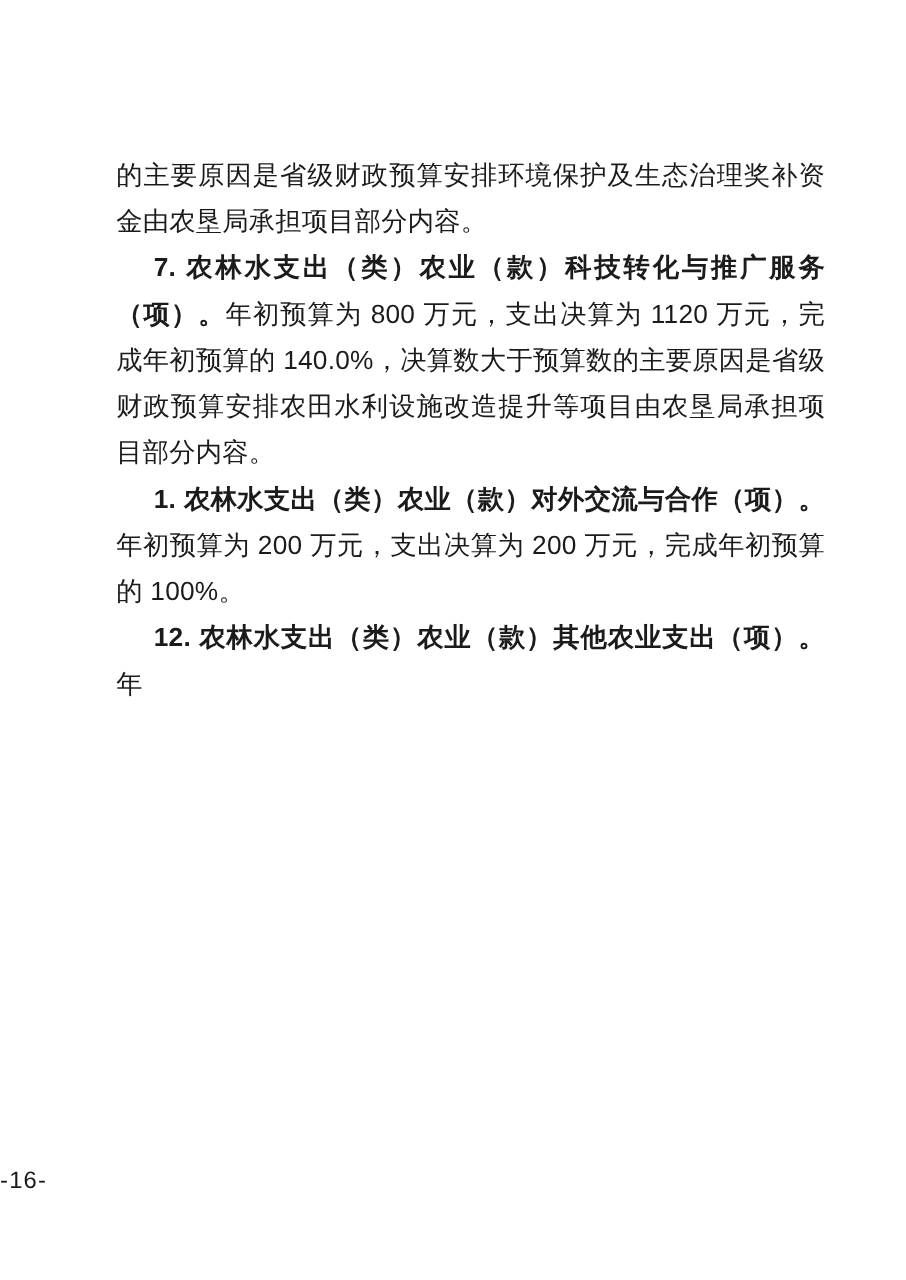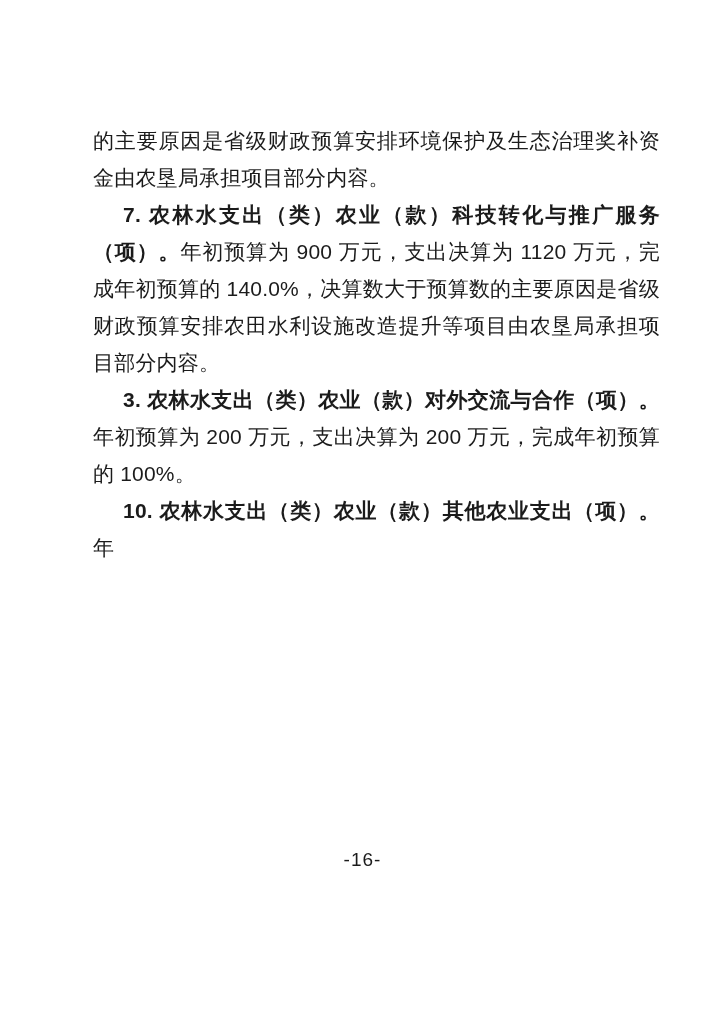--- a/index.html
+++ b/index.html
@@ -31,40 +31,39 @@
     letter-spacing: 0.2px;
   }
   .para.indent {
     text-indent: 30px;
   }
   .para .head {
     font-weight: bold;
   }
   .footer {
     position: absolute;
-    top: 846px;
+    top: 931px;
     left: 0;
     width: 725px;
-    text-align: center;
     font-size: 19px;
     line-height: 28px;
     letter-spacing: 1px;
     color: #1b1b1b;
   }
 </style>
 </head>
 <body>
 
 <div class="page">
   <div class="content" id="paragraphs">
   <p class="para"><span class="body-text">的主要原因是省级财政预算安排环境保护及生态治理奖补资金由农垦局承担项目部分内容。</span></p>
 
 
 
-  <p class="para indent"><b class="head">7. 农林水支出（类）农业（款）科技转化与推广服务（项）。</b><span class="body-text">年初预算为 900 万元，支出决算为 1120 万元，完成年初预算的 140.0%，决算数大于预算数的主要原因是省级财政预算安排农田水利设施改造提升等项目由农垦局承担项目部分内容。</span></p>
+  <p class="para indent"><b class="head">7. 农林水支出（类）农业（款）科技转化与推广服务（项）。</b><span class="body-text">年初预算为 800 万元，支出决算为 1120 万元，完成年初预算的 140.0%，决算数大于预算数的主要原因是省级财政预算安排农田水利设施改造提升等项目由农垦局承担项目部分内容。</span></p>
 
-  <p class="para indent"><b class="head">3. 农林水支出（类）农业（款）对外交流与合作（项）。</b><span class="body-text">年初预算为 200 万元，支出决算为 200 万元，完成年初预算的 100%。</span></p>
+  <p class="para indent"><b class="head">1. 农林水支出（类）农业（款）对外交流与合作（项）。</b><span class="body-text">年初预算为 200 万元，支出决算为 200 万元，完成年初预算的 100%。</span></p>
 
 
-  <p class="para indent"><b class="head">10. 农林水支出（类）农业（款）其他农业支出（项）。</b><span class="body-text">年</span></p>
+  <p class="para indent"><b class="head">12. 农林水支出（类）农业（款）其他农业支出（项）。</b><span class="body-text">年</span></p>
 </div>
   <div class="footer">-16-</div>
 </div>
 
 </body></html>

